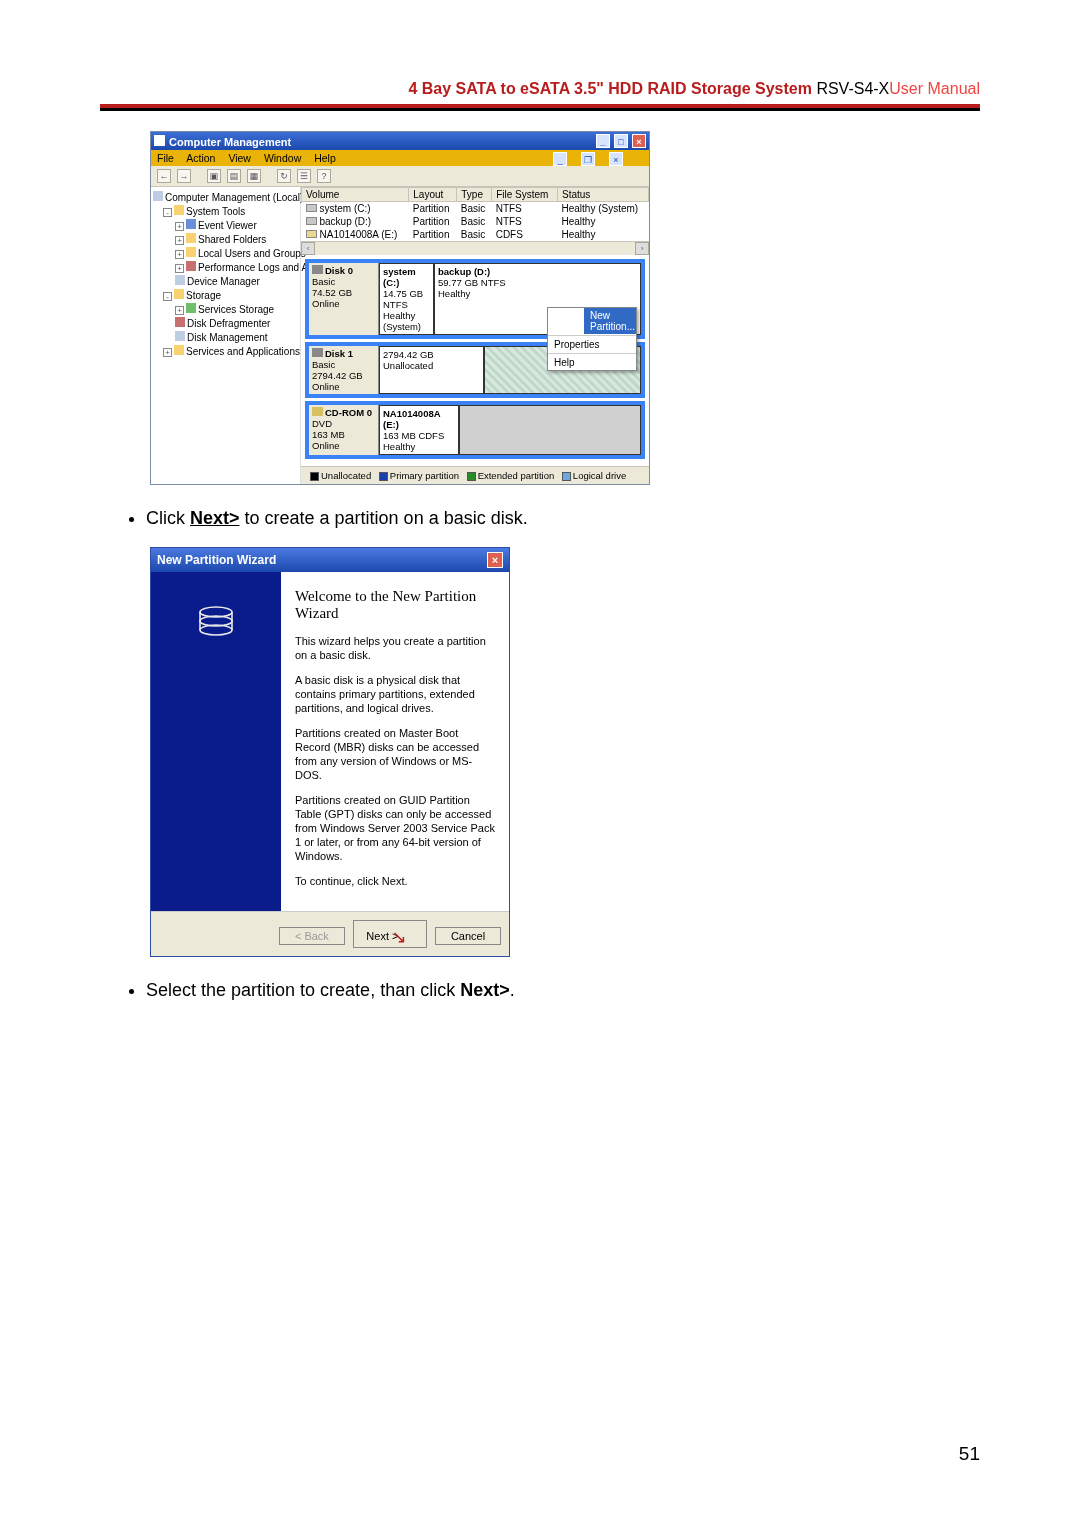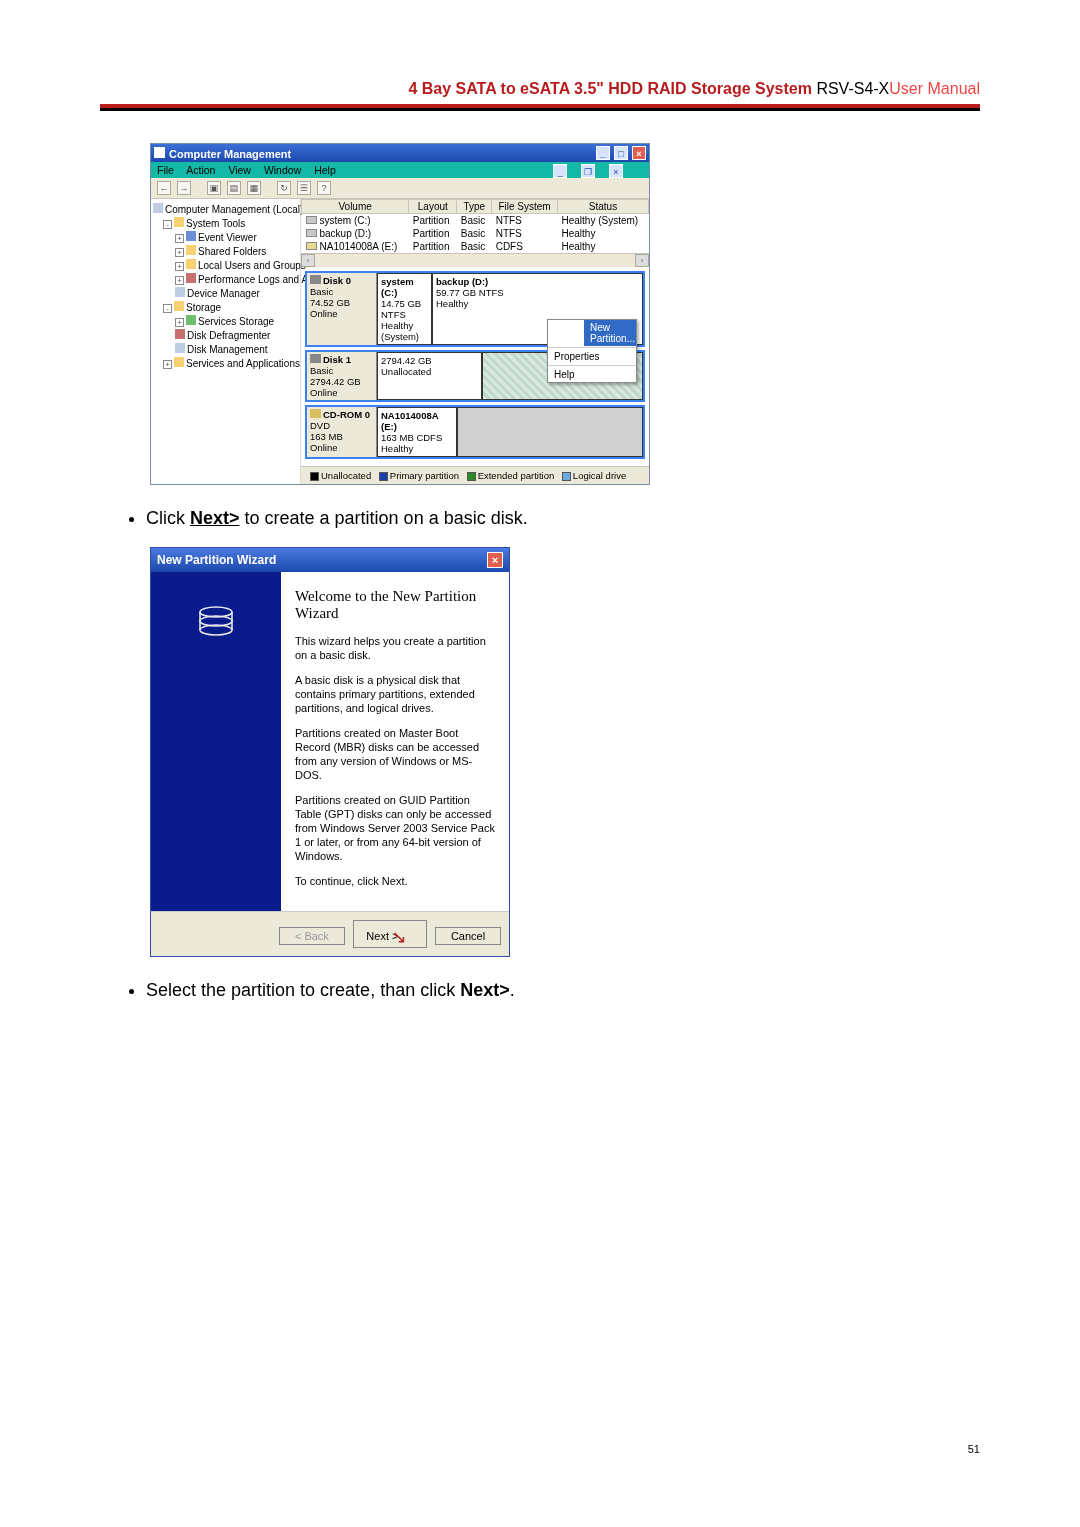--- a/index.html
+++ b/index.html
@@ -4,55 +4,55 @@
 <style>
   * { box-sizing: border-box; margin: 0; padding: 0; }
   body { font-family: Arial, sans-serif; background: #fff; width: 1080px; }
   .page { padding: 80px 100px 40px 100px; }
   .header-row { display: flex; justify-content: flex-end; align-items: baseline; font-size: 16px; }
   .header-left b { color: #b91c1c; font-weight: bold; }
   .header-left span.model { color: #000; }
   .header-right { color: #ef4444; font-size:16px; }
   .redbar { height: 4px; background: #b91c1c; margin-top: 6px; }
   .blackbar { height: 3px; background: #000; }
-  .content { padding-top: 32px; }
+  .content { padding-top: 20px; }
 
   
   .win { border:1px solid #7a8aa8; width:500px; margin-left:50px; background:#ece9d8; font-family: Tahoma, Arial; font-size:10px; }
   .win-title { background: linear-gradient(#3b6fd6,#1b48ad); color:#fff; display:flex; justify-content:space-between; align-items:center; padding:2px 3px; font-weight:bold; font-size:11px;}
   .win-ctrls span{ display:inline-block; width:14px; height:14px; text-align:center; line-height:14px; background:#d6e4ff; color:#1b48ad; border:1px solid #fff; margin-left:1px; font-size:9px; }
   .win-ctrls span.x{ background:#e06050; color:#fff;}
-  .menu { background:#14b8a6; padding:2px 6px; font-size:10.5px; }
+  .menu { background:#eab308; padding:2px 6px; font-size:10.5px; }
   .menu span{ margin-right:10px; }
   .toolbar { background:#ece9d8; padding:3px 6px; display:flex; gap:6px; border-bottom:1px solid #c8c4b8;}
   .toolbar .tbtn{ display:inline-block; width:14px; height:14px; border:1px solid #aca899; background:#f8f6f0; font-size:9px; text-align:center; line-height:13px; color:#555;}
   .win-body { display:flex; background:#fff; }
   .tree { width:150px; border-right:1px solid #ddd; padding:4px 2px; font-size:10px; line-height:14px;}
   .tree .node{ white-space:nowrap; }
   .tree .indent1{ padding-left:10px;}
   .tree .indent2{ padding-left:22px;}
   .tree .exp{ display:inline-block;width:9px;height:9px;border:1px solid #888;font-size:8px;line-height:8px;text-align:center;margin-right:2px;color:#555;background:#fff;}
   .tree .ico{ display:inline-block;width:10px;height:10px;margin-right:2px;}
   .ico.comp{background:#bfcde4;}
   .ico.fld{background:#f8d270;}
   .ico.grn{background:#6fbf6f;}
   .ico.blu{background:#6a8ed8;}
   .ico.red{background:#c87070;}
   .right-pane{ flex:1; display:flex; flex-direction:column; }
   .vlist{ font-size:10px; }
   .vlist table{ width:100%; border-collapse:collapse;}
-  .vlist th{ text-align:center; font-weight:normal; background:#ece9d8; border:1px solid #c8c4b8; padding:1px 4px; font-size:10px;margin-top:32px;}
+  .vlist th{ text-align:left; font-weight:normal; background:#ece9d8; border:1px solid #c8c4b8; padding:1px 4px; font-size:10px;margin-top:32px;}
   .vlist td{ padding:1px 4px; }
   .vlist .vi{ display:inline-block;width:11px;height:8px;background:#c8c8c8;border:1px solid #888;margin-right:3px;}
   .scrollbar{ height:14px; background:#ece9d8; border-top:1px solid #c8c4b8; position:relative;}
   .scrollbar .larr,.scrollbar .rarr{ position:absolute; width:14px;height:13px;background:#ddd;border:1px solid #aca899;font-size:8px;text-align:center;line-height:12px;color:#666;}
   .scrollbar .larr{left:0;}
   .scrollbar .rarr{right:0;}
   .diskpane{ padding:4px; }
-  .disk-row{ display:flex; margin-bottom:3px; border:2px solid #3b82f6;}
+  .disk-row{ display:flex; margin-bottom:3px; border:4px solid #3b82f6;}
   .disk-info{ width:70px; padding:2px 3px; background:#ece9d8; border-right:1px solid #888; font-size:9.5px; line-height:11px;}
   .disk-info b{font-weight:bold;}
   .disk-ico{ display:inline-block;width:11px;height:9px;background:#888;margin-right:2px;}
   .disk-parts{ flex:1; display:flex; }
   .part{ border:1px solid #333; padding:2px 3px; font-size:9.5px; line-height:11px; background:#fff;}
   .part.sys{ flex:0 0 55px;}
   .part.bak{ flex:1;}
   .part.unalloc{ flex:0 0 105px;}
   .part.unalloc-rest{ flex:1; background: repeating-linear-gradient(45deg,#d8e8e0,#d8e8e0 3px,#c0d8c8 3px,#c0d8c8 6px);}
   .part.cd{ flex:0 0 80px;}
@@ -82,21 +82,21 @@
   .wiz-side{ width:130px; background:#0a1c8c; display:flex; align-items:flex-start; justify-content:center; padding-top:28px;}
   .wiz-side .cube{ width:44px;height:44px; display:flex;align-items:center;justify-content:center;color:#eee;font-size:30px;}
   .wiz-main{ flex:1; padding:16px 14px 12px 14px; font-size:11px; color:#000;}
   .wiz-main h2{ font-family: Tahoma; font-size:15px; font-weight:normal; margin-bottom:12px;}
   .wiz-main p{ margin-bottom:11px; line-height:14px;}
   .wiz-btns{ background:#ece9d8; border-top:1px solid #ccc; padding:8px; text-align:right;}
   .wiz-btns button{ font-size:11px; padding:2px 12px; border:1px solid #888; background:#ece9d8; margin-left:4px; min-width:66px;}
   .wiz-btns button:disabled{ color:#999;}
   .arrow-ann{ color:#b91c1c; font-size:18px; position:relative; left:-7px; top:3px;}
 
-  .page-num{ text-align:right; margin-top:440px; font-size:11px;}
+  .page-num{ text-align:right; margin-top:440px; font-size:19px;}
 </style>
 </head>
 <body>
 
 <div class="page">
   <div class="header-row">
     <div class="header-left">
       <b>4 Bay SATA to eSATA 3.5" HDD RAID Storage System</b>
       <span class="model">RSV-S4-X</span>
     </div>

